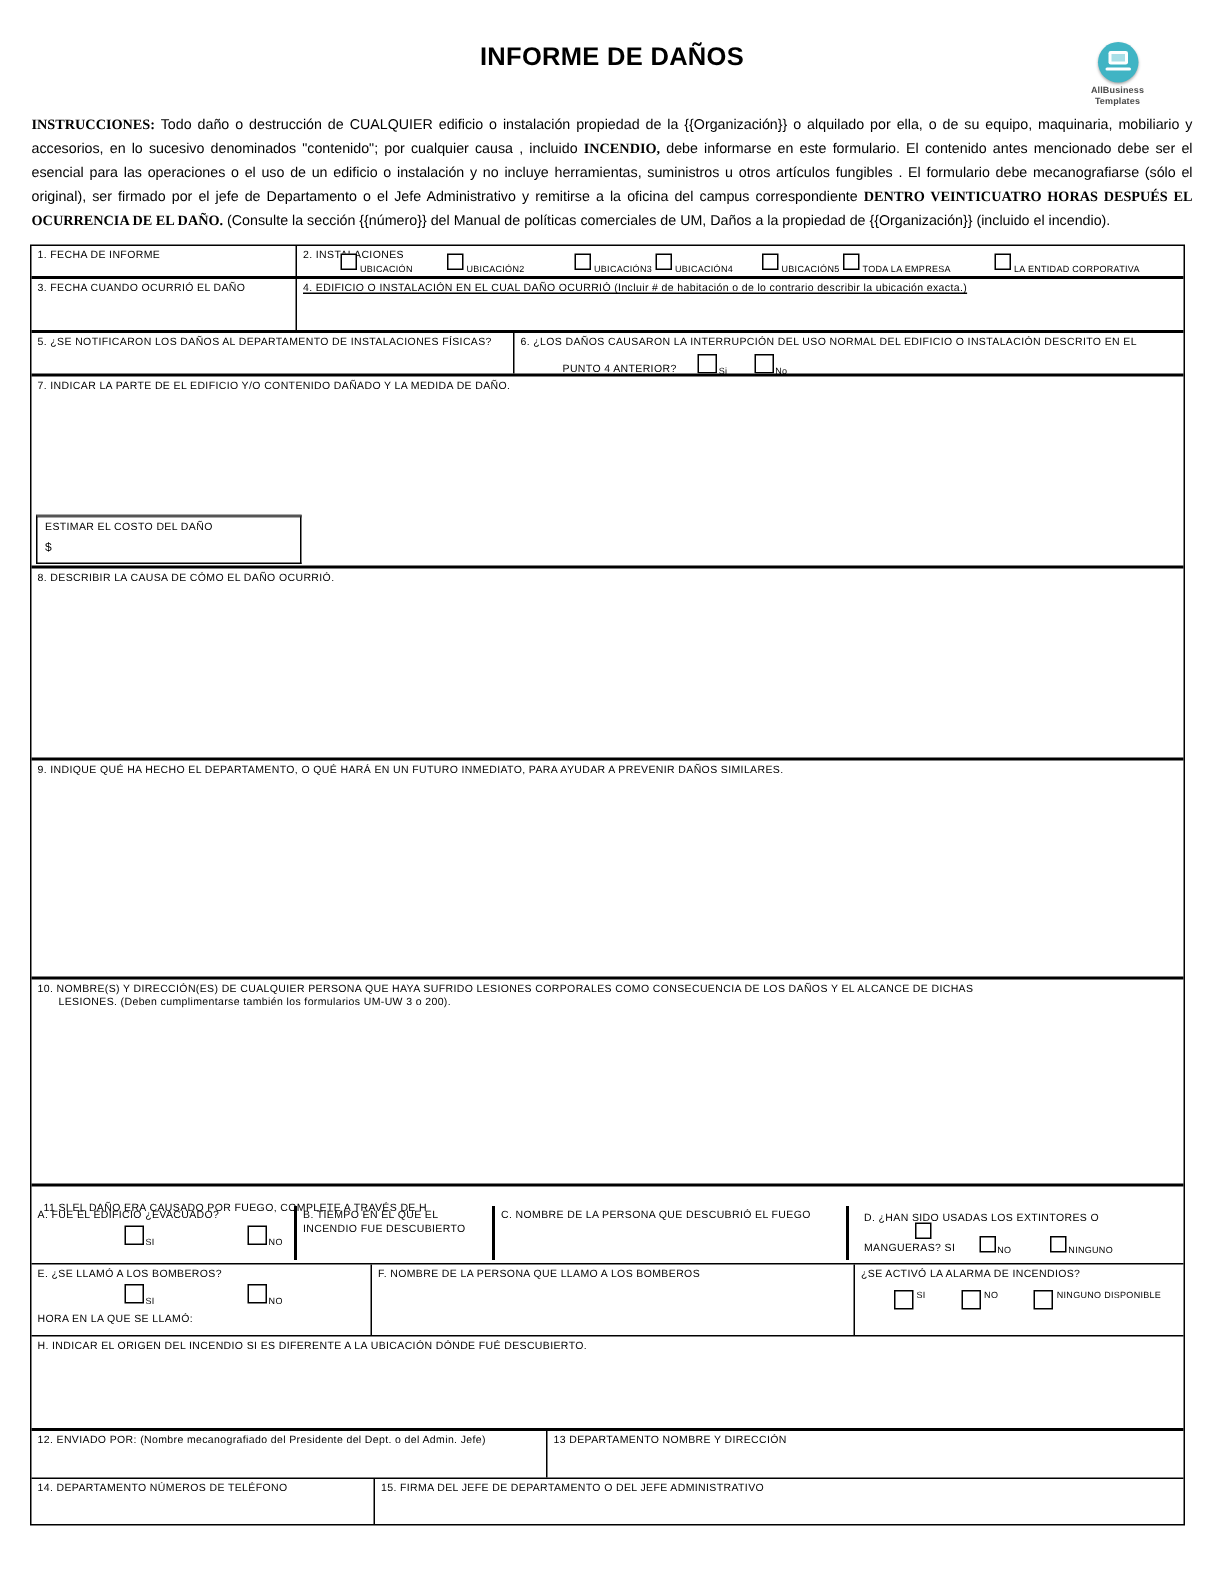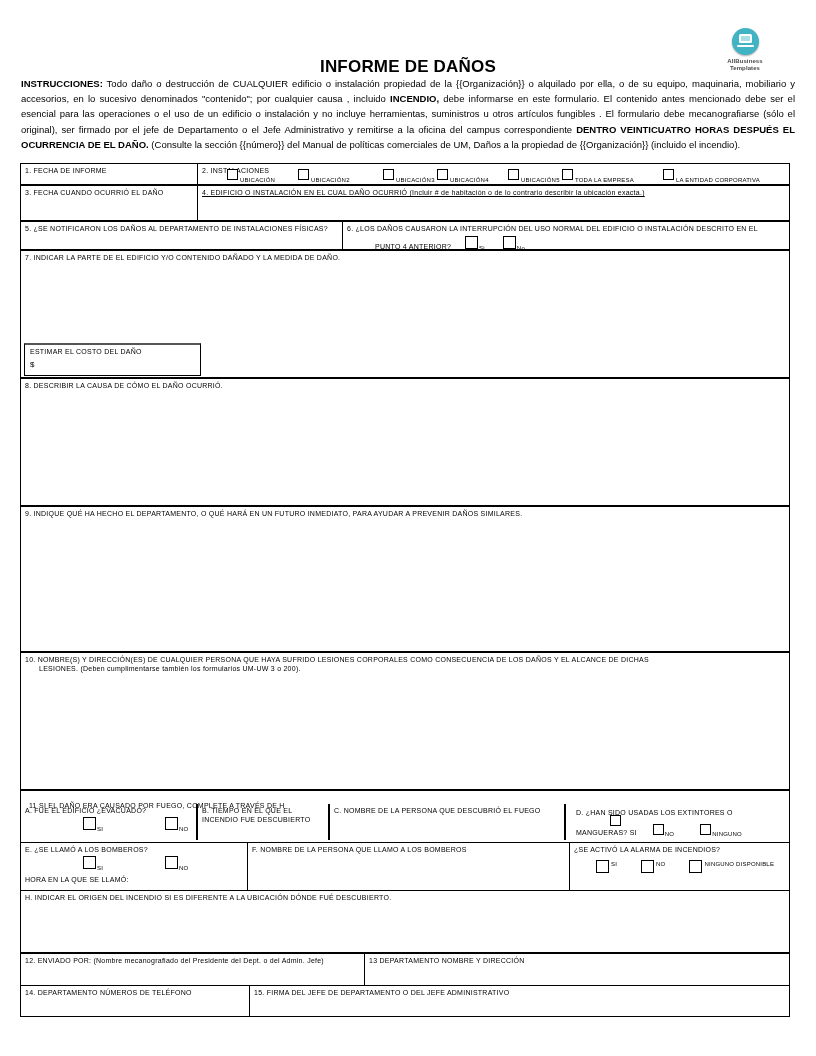--- a/index.html
+++ b/index.html
@@ -9,25 +9,25 @@
   
   .logo{position:absolute;top:28px;left:717px;width:56px;text-align:center;}
   .logo-circle{width:27px;height:27px;border-radius:50%;background:#40b4c4;margin:0 auto;
                position:relative;box-shadow:0 1px 2px rgba(0,0,0,.35);}
   .laptop-screen{position:absolute;left:7px;top:6px;width:13px;height:9px;background:#fff;border-radius:1.5px;}
   .laptop-screen:after{content:"";position:absolute;left:2px;top:2px;width:9px;height:5px;background:#a8dfe7;}
   .laptop-base{position:absolute;left:5px;top:16.5px;width:17px;height:2.5px;background:#fff;border-radius:1px;}
   .logo-text{font-size:6px;line-height:6.5px;color:#4a4a4a;margin-top:3px;font-weight:bold;letter-spacing:.1px;}
 
   
-  .title{position:absolute;top:57px;left:0;width:100%;text-align:center;margin:0;
+  .title{position:absolute;top:28px;left:0;width:100%;text-align:center;margin:0;
          font-size:17px;font-weight:bold;letter-spacing:.2px;}
   .instructions{position:absolute;top:76px;left:21px;width:774px;margin:0;
                 font-size:9.5px;line-height:15.2px;text-align:justify;}
-  .instructions b{font-weight:bold;}
+  .instructions b{font-weight:bold;font-family:Liberation Serif, serif;}
 
   
   .form-table{position:absolute;top:163px;left:20px;width:770px;border:1px solid #000;
               box-sizing:border-box;background:#fff;}
   .row{display:flex;box-sizing:border-box;position:relative;}
   .bb1{border-bottom:1px solid #000;} .bb2{border-bottom:2px solid #000;}
   .cell{box-sizing:border-box;padding:3px 4px;position:relative;}
   .br1{border-right:1px solid #000;}
   .lbl{font-size:7px;letter-spacing:.25px;line-height:8.5px;}
   .ul{text-decoration:underline;}

